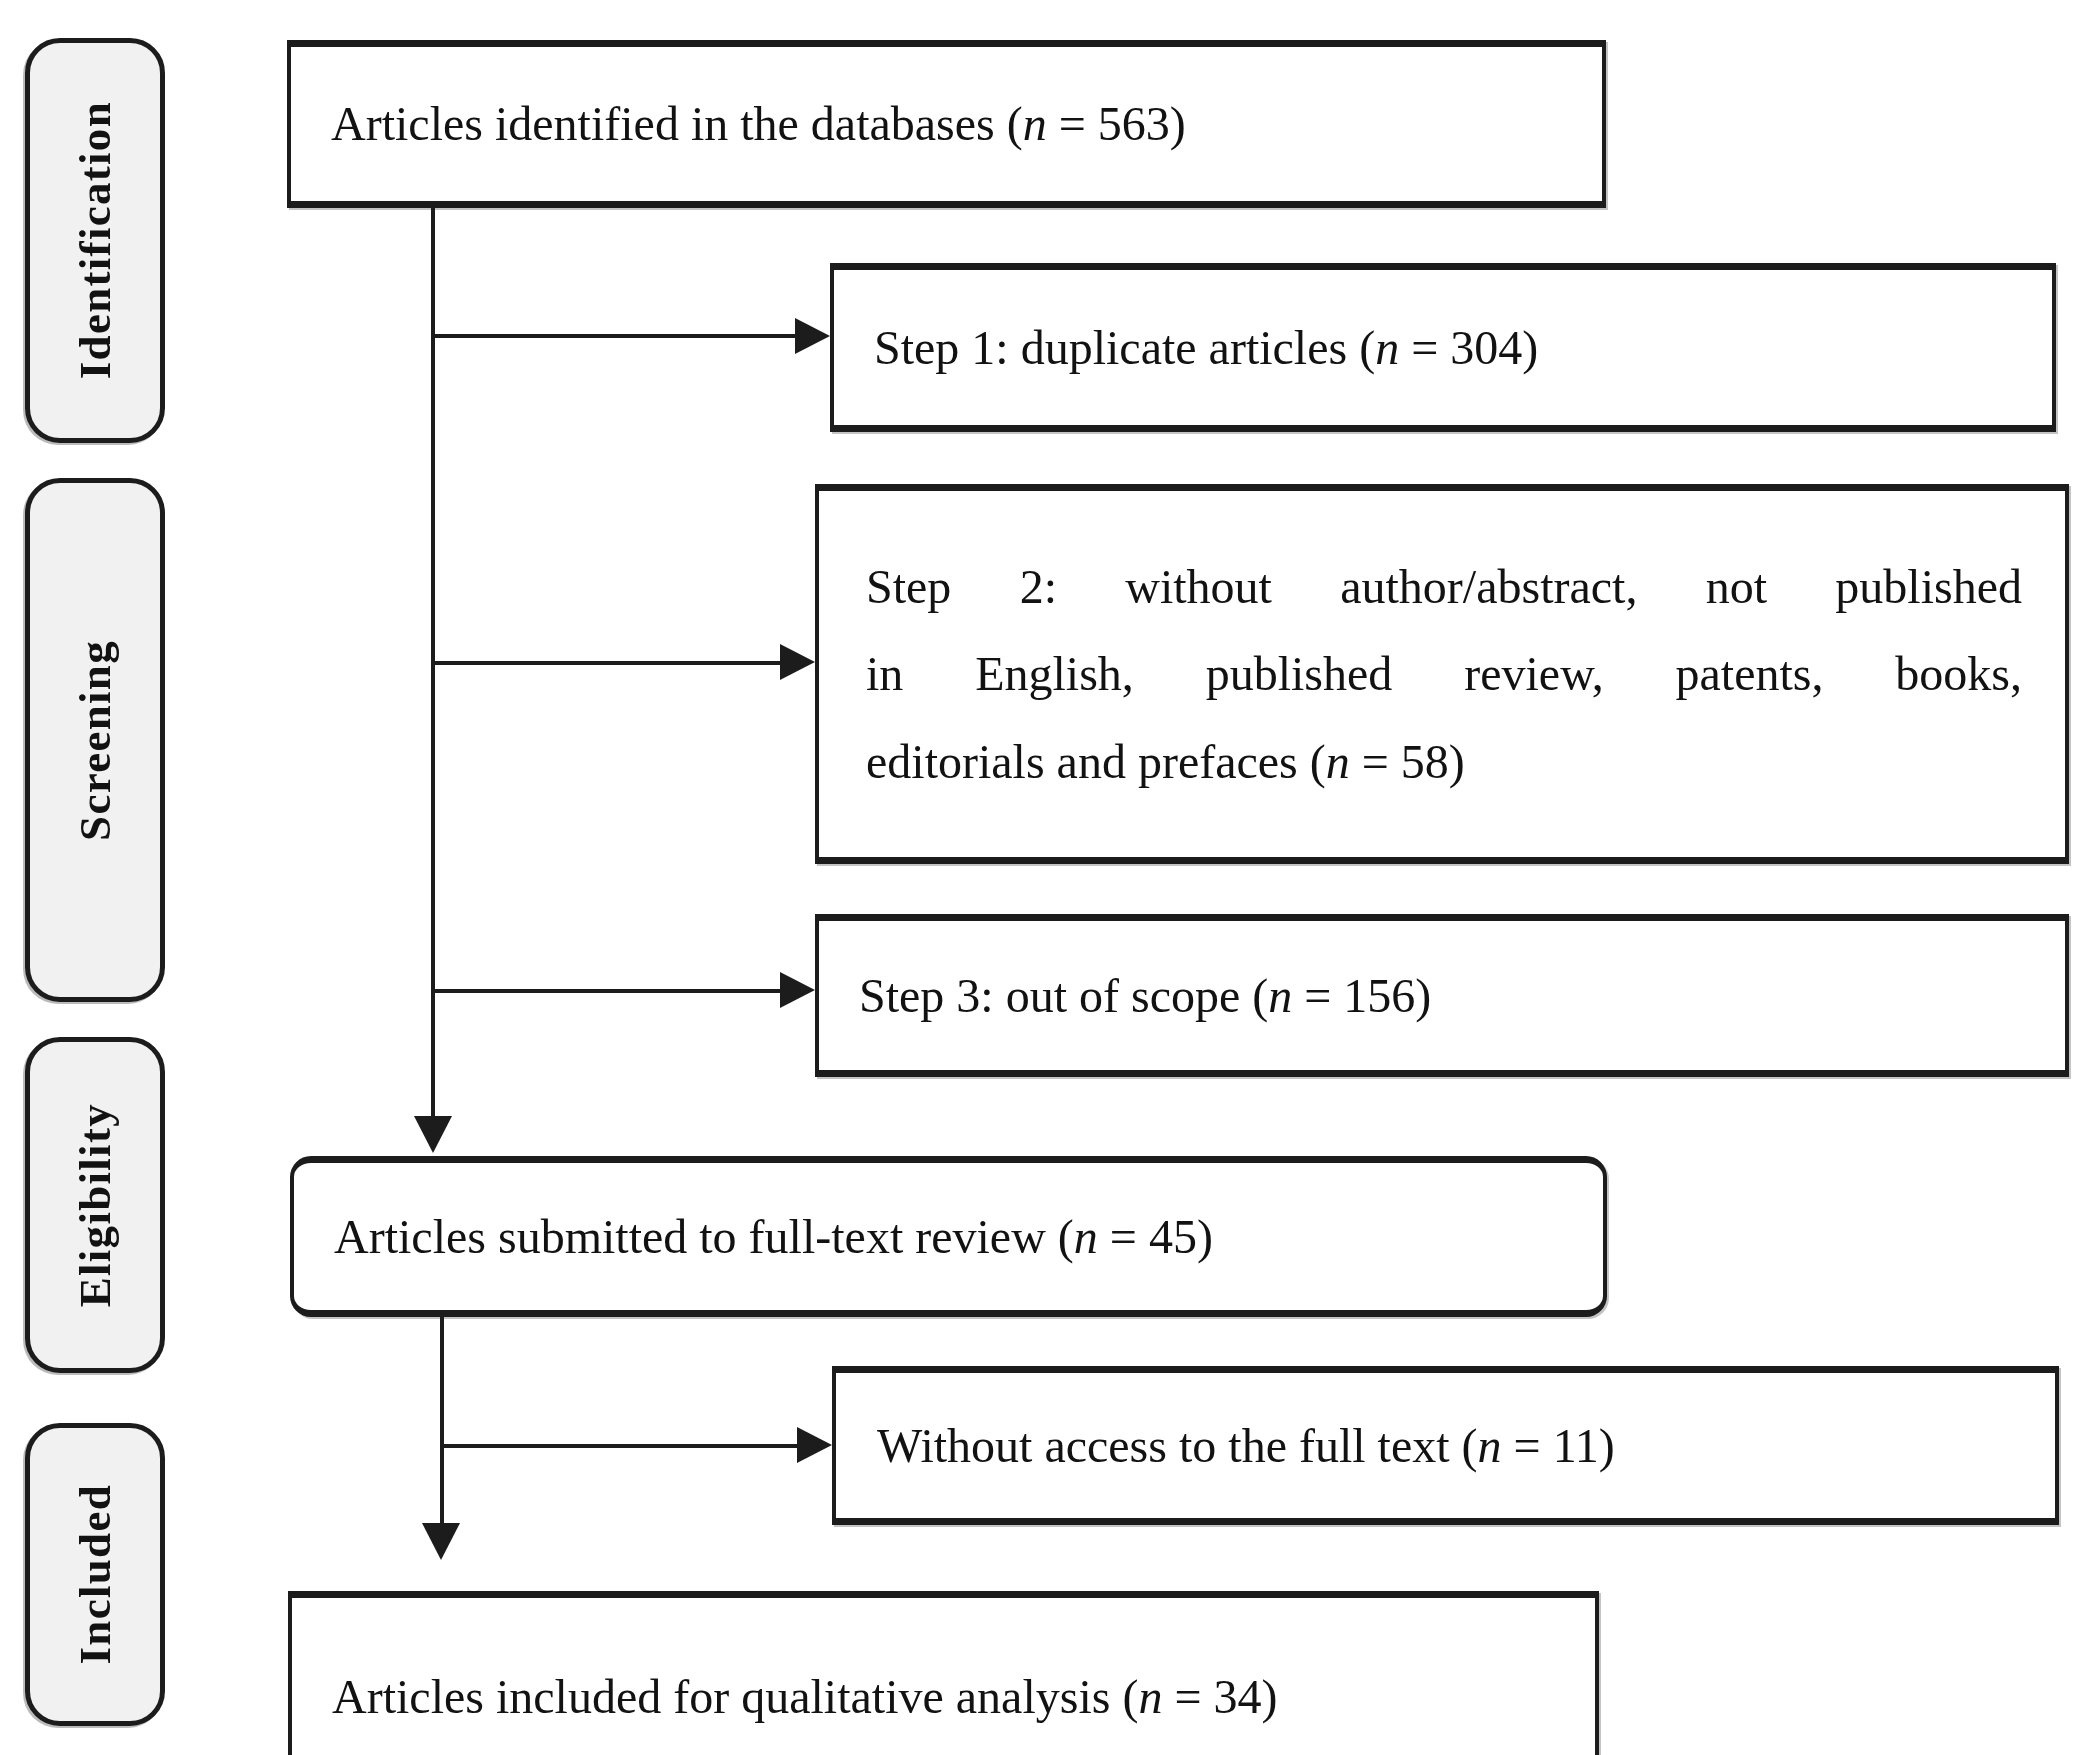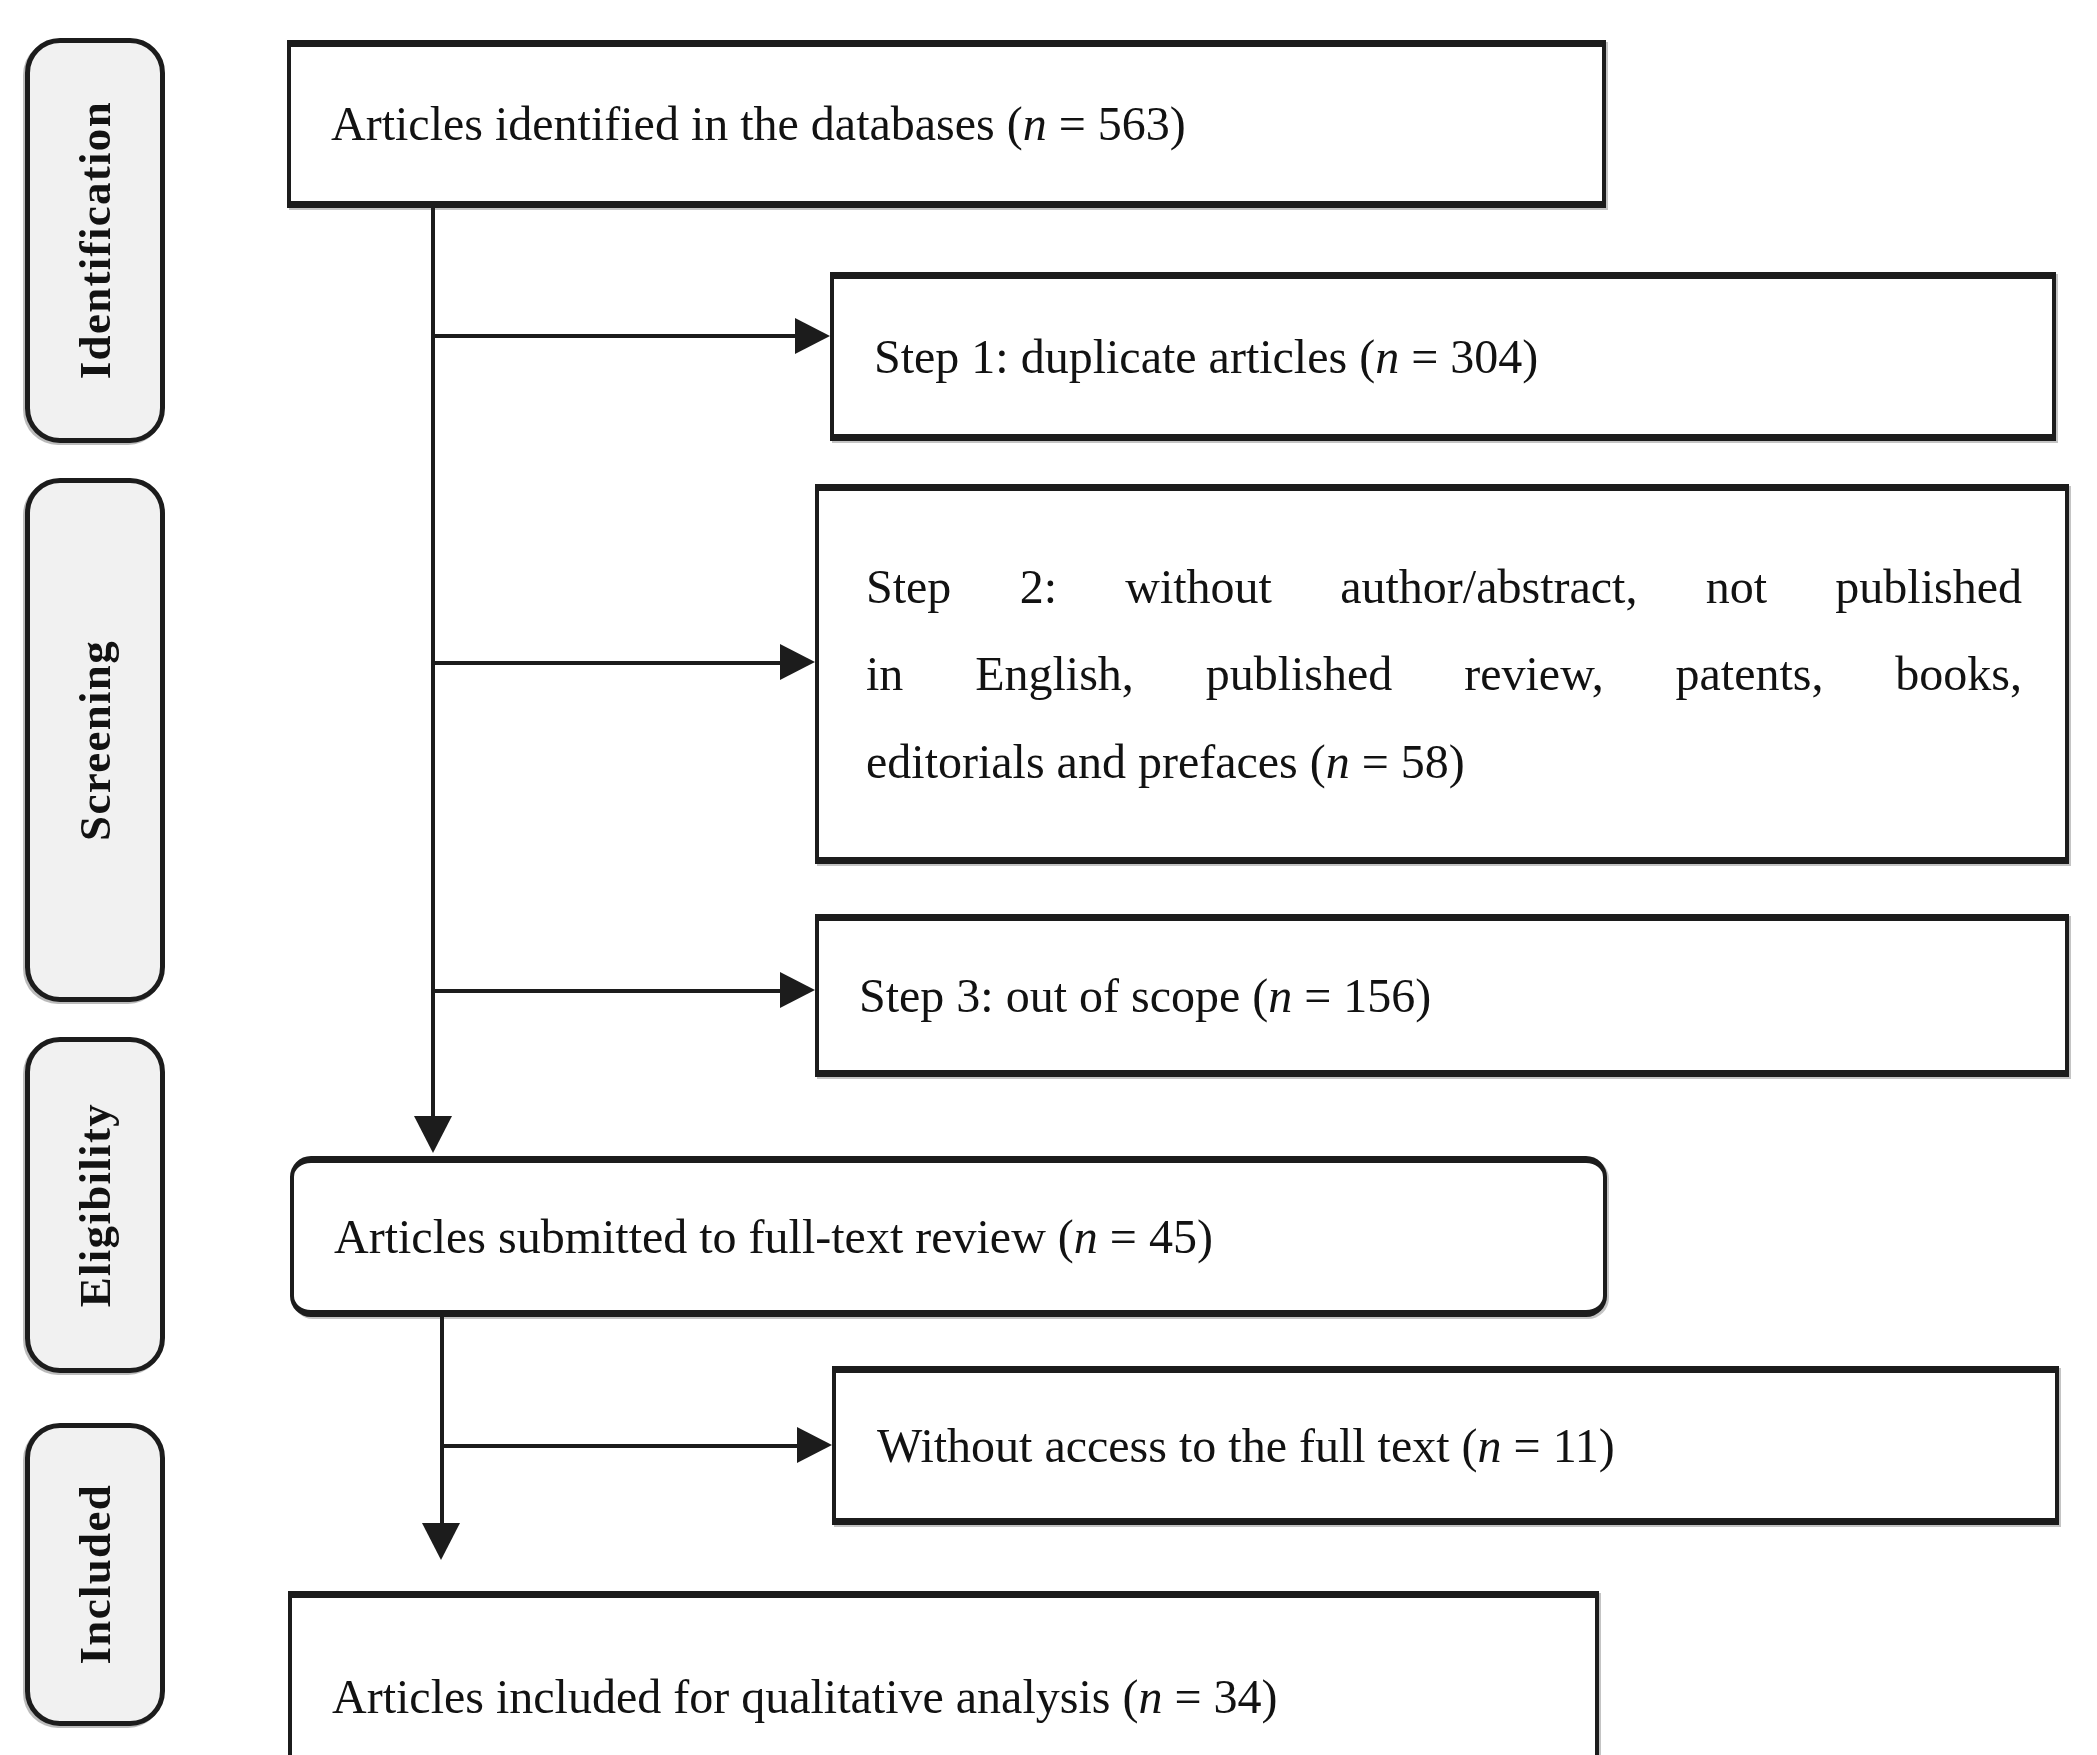--- a/index.html
+++ b/index.html
@@ -86,21 +86,21 @@
     <span>Eligibility</span>
   </div>
   <div class="stage" style="top:1423px;height:303px;">
     <span>Included</span>
   </div>
 
   <div class="fbox" style="left:287px;top:40px;width:1319px;height:168px;">
     <div>Articles identified in the databases (<i>n</i> = 563)</div>
   </div>
 
-  <div class="fbox" style="left:830px;top:272px;width:1226px;height:169px;">
+  <div class="fbox" style="left:830px;top:263px;width:1226px;height:169px;">
     <div>Step 1: duplicate articles (<i>n</i> = 304)</div>
   </div>
 
   <div class="fbox multiline" style="left:815px;top:484px;width:1254px;height:380px;padding:0 43px 0 47px;">
     <div class="jline">Step 2: without author/abstract, not published</div>
     <div class="jline">in English, published review, patents, books,</div>
     <div class="jline last">editorials and prefaces (<i>n</i> = 58)</div>
   </div>
 
   <div class="fbox" style="left:815px;top:914px;width:1254px;height:163px;">

